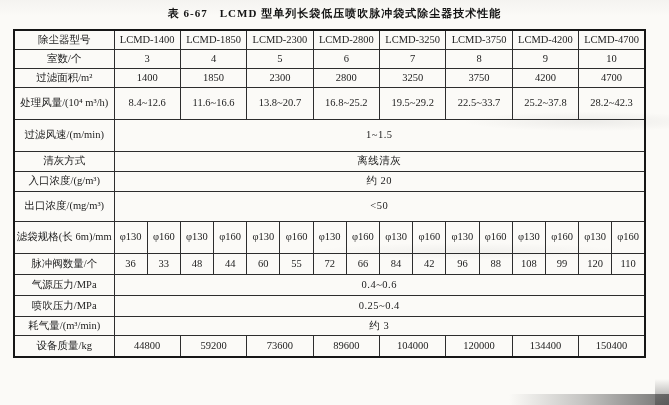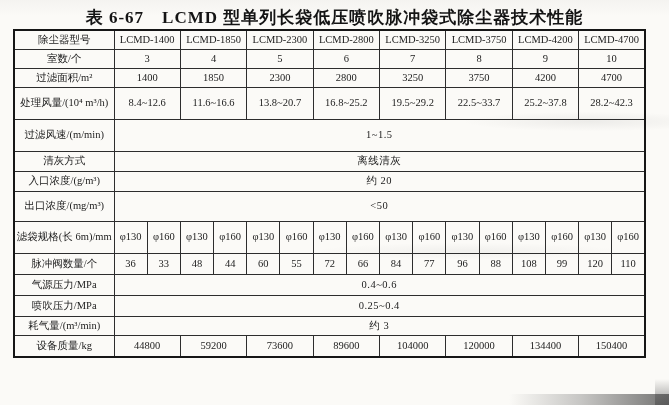--- a/index.html
+++ b/index.html
@@ -21,21 +21,21 @@
   .shadow-corner{
     position:absolute;right:0;bottom:0;width:160px;height:11px;pointer-events:none;
     background:linear-gradient(to left, rgba(70,70,70,0.75), rgba(100,100,100,0.35) 55%, rgba(0,0,0,0));
   }
   .shadow-corner2{
     position:absolute;right:0;bottom:0;width:14px;height:26px;pointer-events:none;
     background:linear-gradient(to top, rgba(70,70,70,0.55), rgba(0,0,0,0));
   }
   .title{
     position:absolute;top:6px;left:0;width:100%;
-    text-align:center;font-size:17px;font-weight:bold;letter-spacing:1px;
+    text-align:center;font-size:11px;font-weight:bold;letter-spacing:1px;
     color:#141414;
   }
   table.spec{
     position:absolute;left:13px;top:29px;width:631px;
     border-collapse:collapse;table-layout:fixed;
     background:transparent;
   }
   table.spec td{
     border:1px solid #2d2d2d;
     padding:0;margin:0;
@@ -151,21 +151,21 @@
           <td class="lbl">脉冲阀数量/个</td>
           <td class="sub">36</td>
           <td class="sub">33</td>
           <td class="sub">48</td>
           <td class="sub">44</td>
           <td class="sub">60</td>
           <td class="sub">55</td>
           <td class="sub">72</td>
           <td class="sub">66</td>
           <td class="sub">84</td>
-          <td class="sub">77</td>
+          <td class="sub">42</td>
           <td class="sub">96</td>
           <td class="sub">88</td>
           <td class="sub">108</td>
           <td class="sub">99</td>
           <td class="sub">120</td>
           <td class="sub">110</td>
         </tr>
         <tr style="height: 21px;">
           <td class="lbl">气源压力/MPa</td>
           <td class="spanv" colspan="16">0.4~0.6</td>

